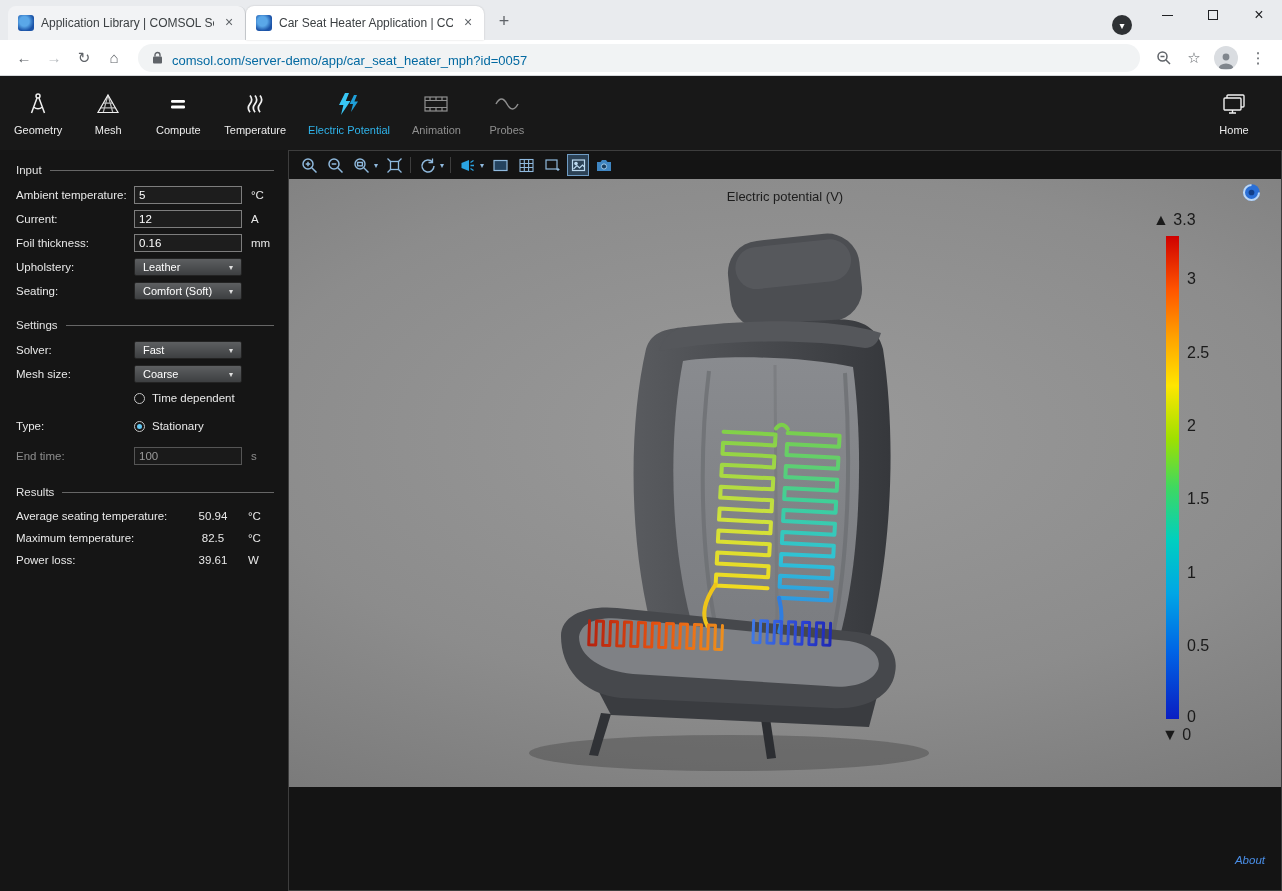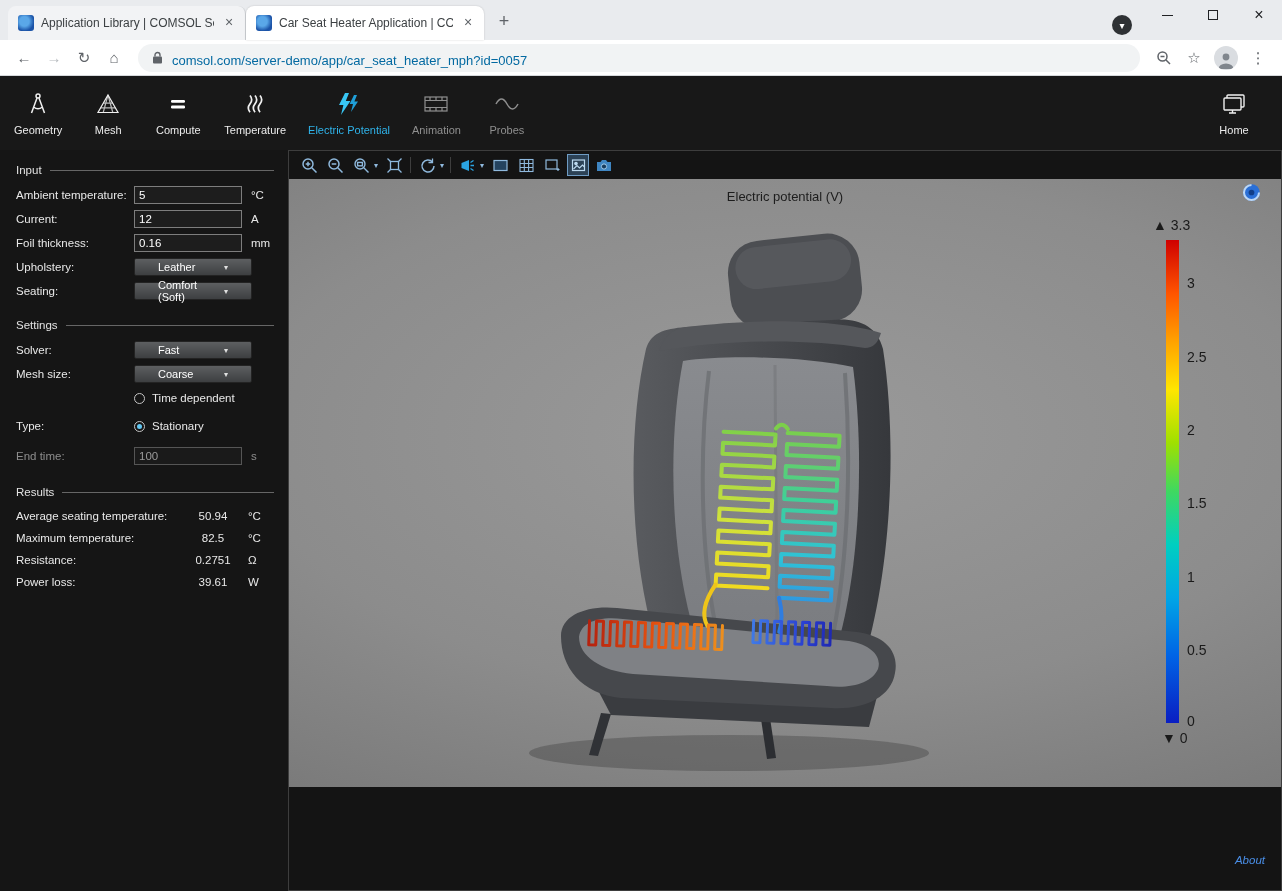--- a/index.html
+++ b/index.html
@@ -59,23 +59,23 @@
   .sidebar { width:288px; flex:0 0 288px; padding-top:6px; color:#e8e8e8; }
   .sec { display:flex; align-items:center; font-size:11.5px; color:#e2e2e2;
     margin:8px 14px 7px 16px; }
   .sec::after { content:""; flex:1; height:1px; background:#666; margin-left:8px; }
   .frow { display:flex; align-items:center; padding:0 16px; height:24px; font-size:11.5px; }
   .flabel { width:118px; flex:0 0 118px; }
   .tin { width:108px; height:18px; background:#1d1d1d; border:1px solid #7d7d7d;
     color:#fff; font-size:11.5px; padding:0 4px; font-family:inherit; }
   .tin:disabled { background:#1a1a1a; border-color:#555; color:#9a9a9a; }
   .funit { margin-left:9px; }
-  .dd { height:18px; width:118px; background:linear-gradient(#5d5f61,#3d3f41);
+  .dd { height:18px; width:108px; background:linear-gradient(#5d5f61,#3d3f41);
     border:1px solid #232323; border-radius:2px; display:flex; align-items:center;
-    justify-content:space-between; padding:0 23px; font-size:11px; color:#fff; cursor:pointer; }
+    justify-content:space-between; padding:0 8px; font-size:11px; color:#fff; cursor:pointer; }
   .dd .caret { font-size:8px; color:#e0e0e0; }
   .radio { width:11px; height:11px; border-radius:50%; border:1px solid #c6c6c6;
     background:#151515; margin-right:7px; position:relative; flex:0 0 11px; cursor:pointer; }
   .radio.sel::after { content:""; position:absolute; inset:2px; border-radius:50%;
     background:#63c7f2; }
   .dimtext { color:#8d8d8d; }
   .rrow { display:flex; align-items:center; padding:0 16px; height:22px; font-size:11.5px; }
   .rlabel { flex:1; }
   .rvalue { width:52px; text-align:center; }
   .runit { width:24px; margin-left:9px; }
@@ -89,21 +89,21 @@
     cursor:pointer; }
   .gsel { background:#2c4256; outline:1px solid #6f9cc4; }
   .gsep { width:1px; height:16px; background:#3e3e3e; }
   .gcaret { font-size:8px; color:#8fb9dd; cursor:pointer; margin-left:-3px; }
   .canvas { height:608px; flex:0 0 608px; position:relative; overflow:hidden;
     background:radial-gradient(ellipse 120% 95% at 50% 42%, #9a9a9a 0%, #8c8c8c 45%, #787878 78%, #6b6b6b 100%); }
   .plot-title { position:absolute; top:10px; left:0; right:0; text-align:center;
     font-size:13px; color:#1d1d1d; }
   .comsol-logo { position:absolute; top:4px; right:20px; width:19px; height:19px; cursor:pointer; }
   .seat-svg { position:absolute; left:172px; top:42px; }
-  .legend { position:absolute; right:50px; top:38px; width:78px; font-size:14px; color:#1a1a1a; }
+  .legend { position:absolute; right:50px; top:32px; width:78px; font-size:16px; color:#1a1a1a; }
   .legend-max { margin-left:0; }
   .barwrap { position:relative; height:483px; width:13px; margin:7px 0 7px 13px; }
   .bar { width:13px; height:100%; background:linear-gradient(to bottom,
     #cf0000 0%, #ff5400 11%, #ffa200 21%, #ffe600 31%, #9fe000 42%, #3fd860 52%,
     #00cfc0 63%, #00a6e6 74%, #0064e6 86%, #0a1ec2 100%); }
   .tick { position:absolute; left:21px; transform:translateY(-50%); }
   .legend-min { margin-left:9px; margin-top:6px; }
   .below { flex:1; position:relative;font-style:italic; }
   .about { position:absolute; right:16px; bottom:24px; color:#4a8fe8; font-size:11.5px;
     cursor:pointer; }
@@ -316,25 +316,20 @@
 
       <div class="rrow">
         <span class="rlabel">Average seating temperature:</span>
         <span class="rvalue">50.94</span>
         <span class="runit">°C</span>
       </div>
       <div class="rrow">
         <span class="rlabel">Maximum temperature:</span>
         <span class="rvalue">82.5</span>
         <span class="runit">°C</span>
-      </div>
-      <div class="rrow">
-        <span class="rlabel">Resistance:</span>
-        <span class="rvalue">0.2751</span>
-        <span class="runit">Ω</span>
       </div>
       <div class="rrow">
         <span class="rlabel">Power loss:</span>
         <span class="rvalue">39.61</span>
         <span class="runit">W</span>
       </div>
     </div>
 
     <div class="graphics">
 

